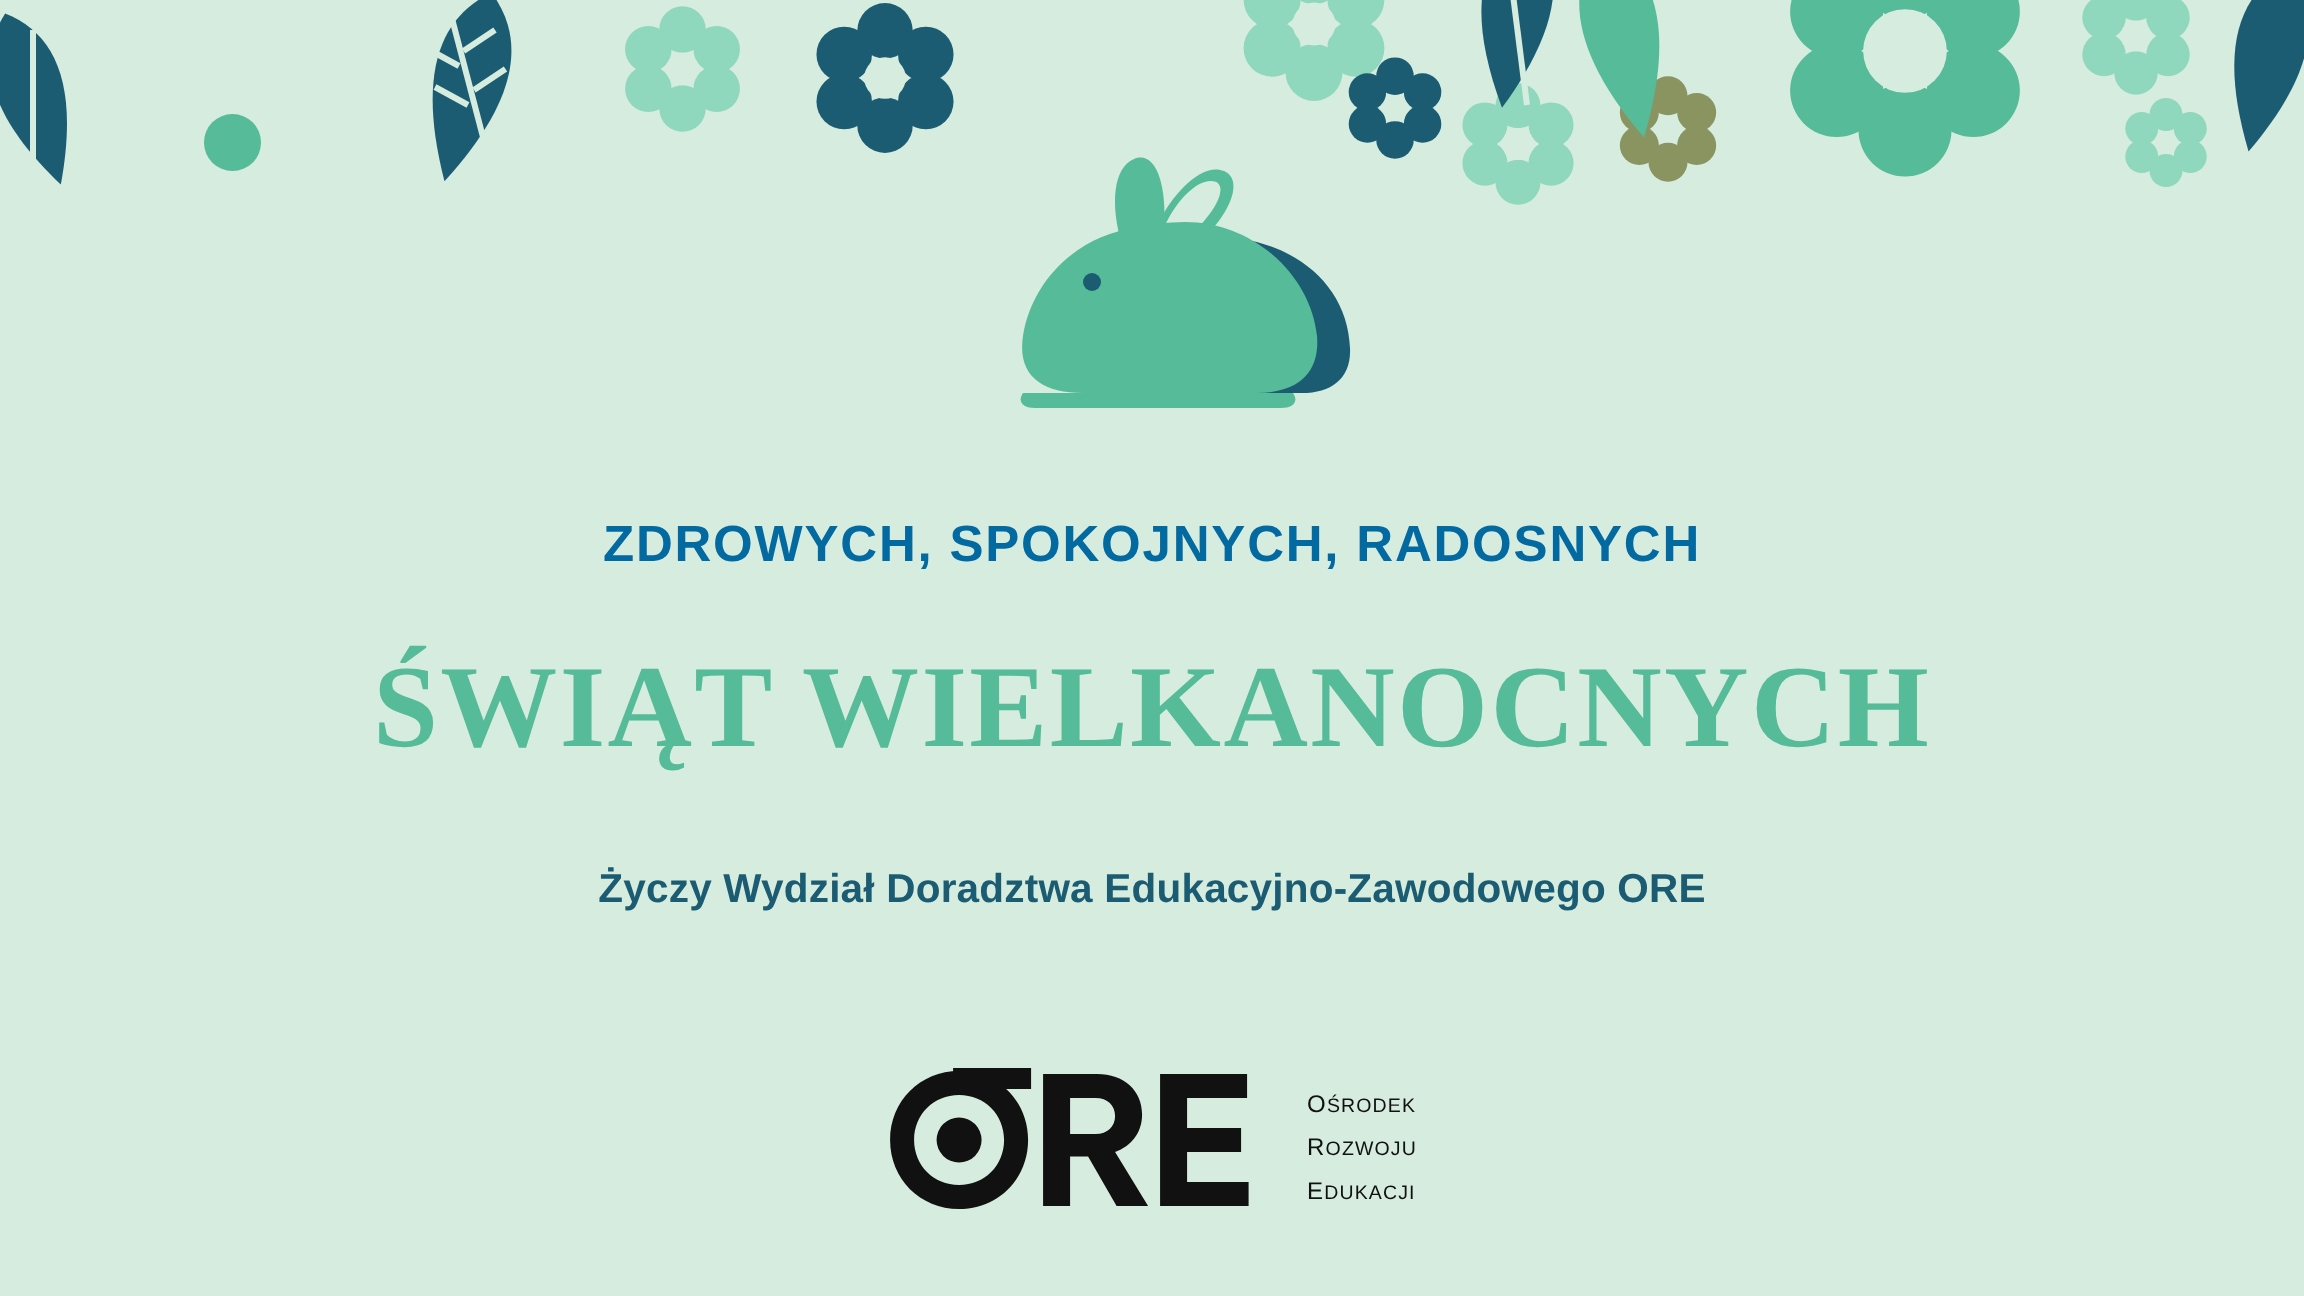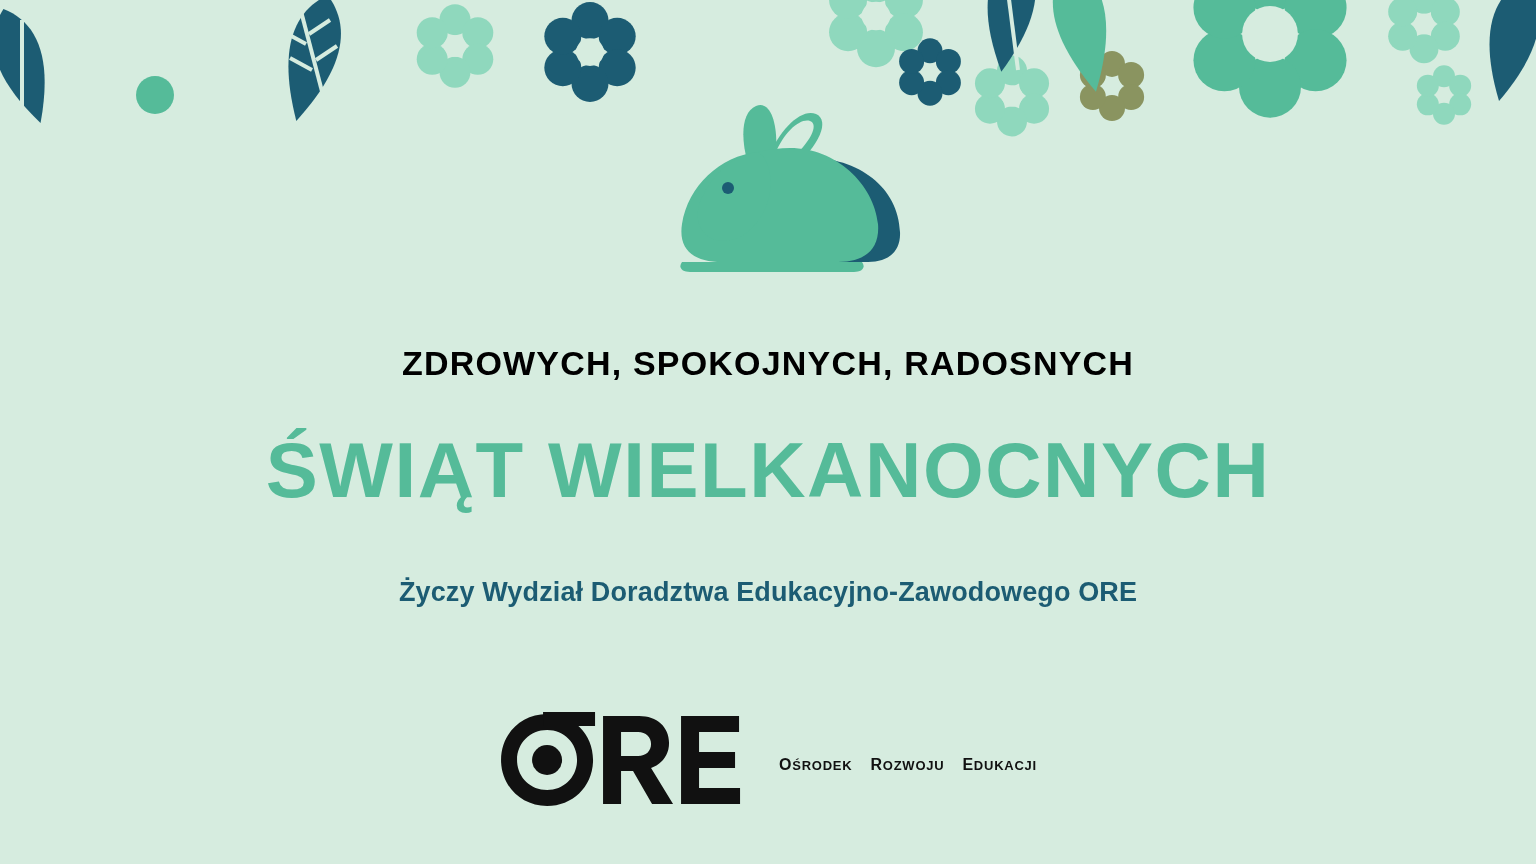--- a/index.html
+++ b/index.html
@@ -47,32 +47,33 @@
     top: 340px;
     left: 0;
     width: 1536px;
     text-align: center;
   }
 
   .line-small {
     font-size: 34px;
     font-weight: bold;
     letter-spacing: 0.035em;
-    color: #000000;
+    color: #0369a1;
     line-height: 1.4;
     margin: 0;
   }
 
   #headline {
     margin: 42px 0 0 0;
     font-size: 78px;
     font-weight: bold;
     letter-spacing: 0.02em;
     color: #55bb99;
     line-height: 1.05;
+    font-family: Liberation Serif, serif;
   }
 
   #signature {
     margin: 66px 0 0 0;
     font-size: 27px;
     font-weight: bold;
     color: #1c5c73;
     letter-spacing: 0.005em;
     text-align: center;
   }
@@ -86,24 +87,24 @@
     display: flex;
     align-items: center;
     gap: 20px;
   }
   #logo-mark {
     display: flex;
     align-items: center;
   }
   #logo-subtext {
     display: flex;
+    flex-direction: column;
     justify-content: center;
-    gap: 18px;
+    gap: 6px;
     margin-top: 4px;
-    font-weight: bold;
   }
   #logo-subtext span {
     font-size: 19px;
     color: #111111;
     letter-spacing: 0.04em;
     line-height: 1;
     font-variant: small-caps;
     text-transform: lowercase;
   }
   #logo-subtext span::first-letter {

